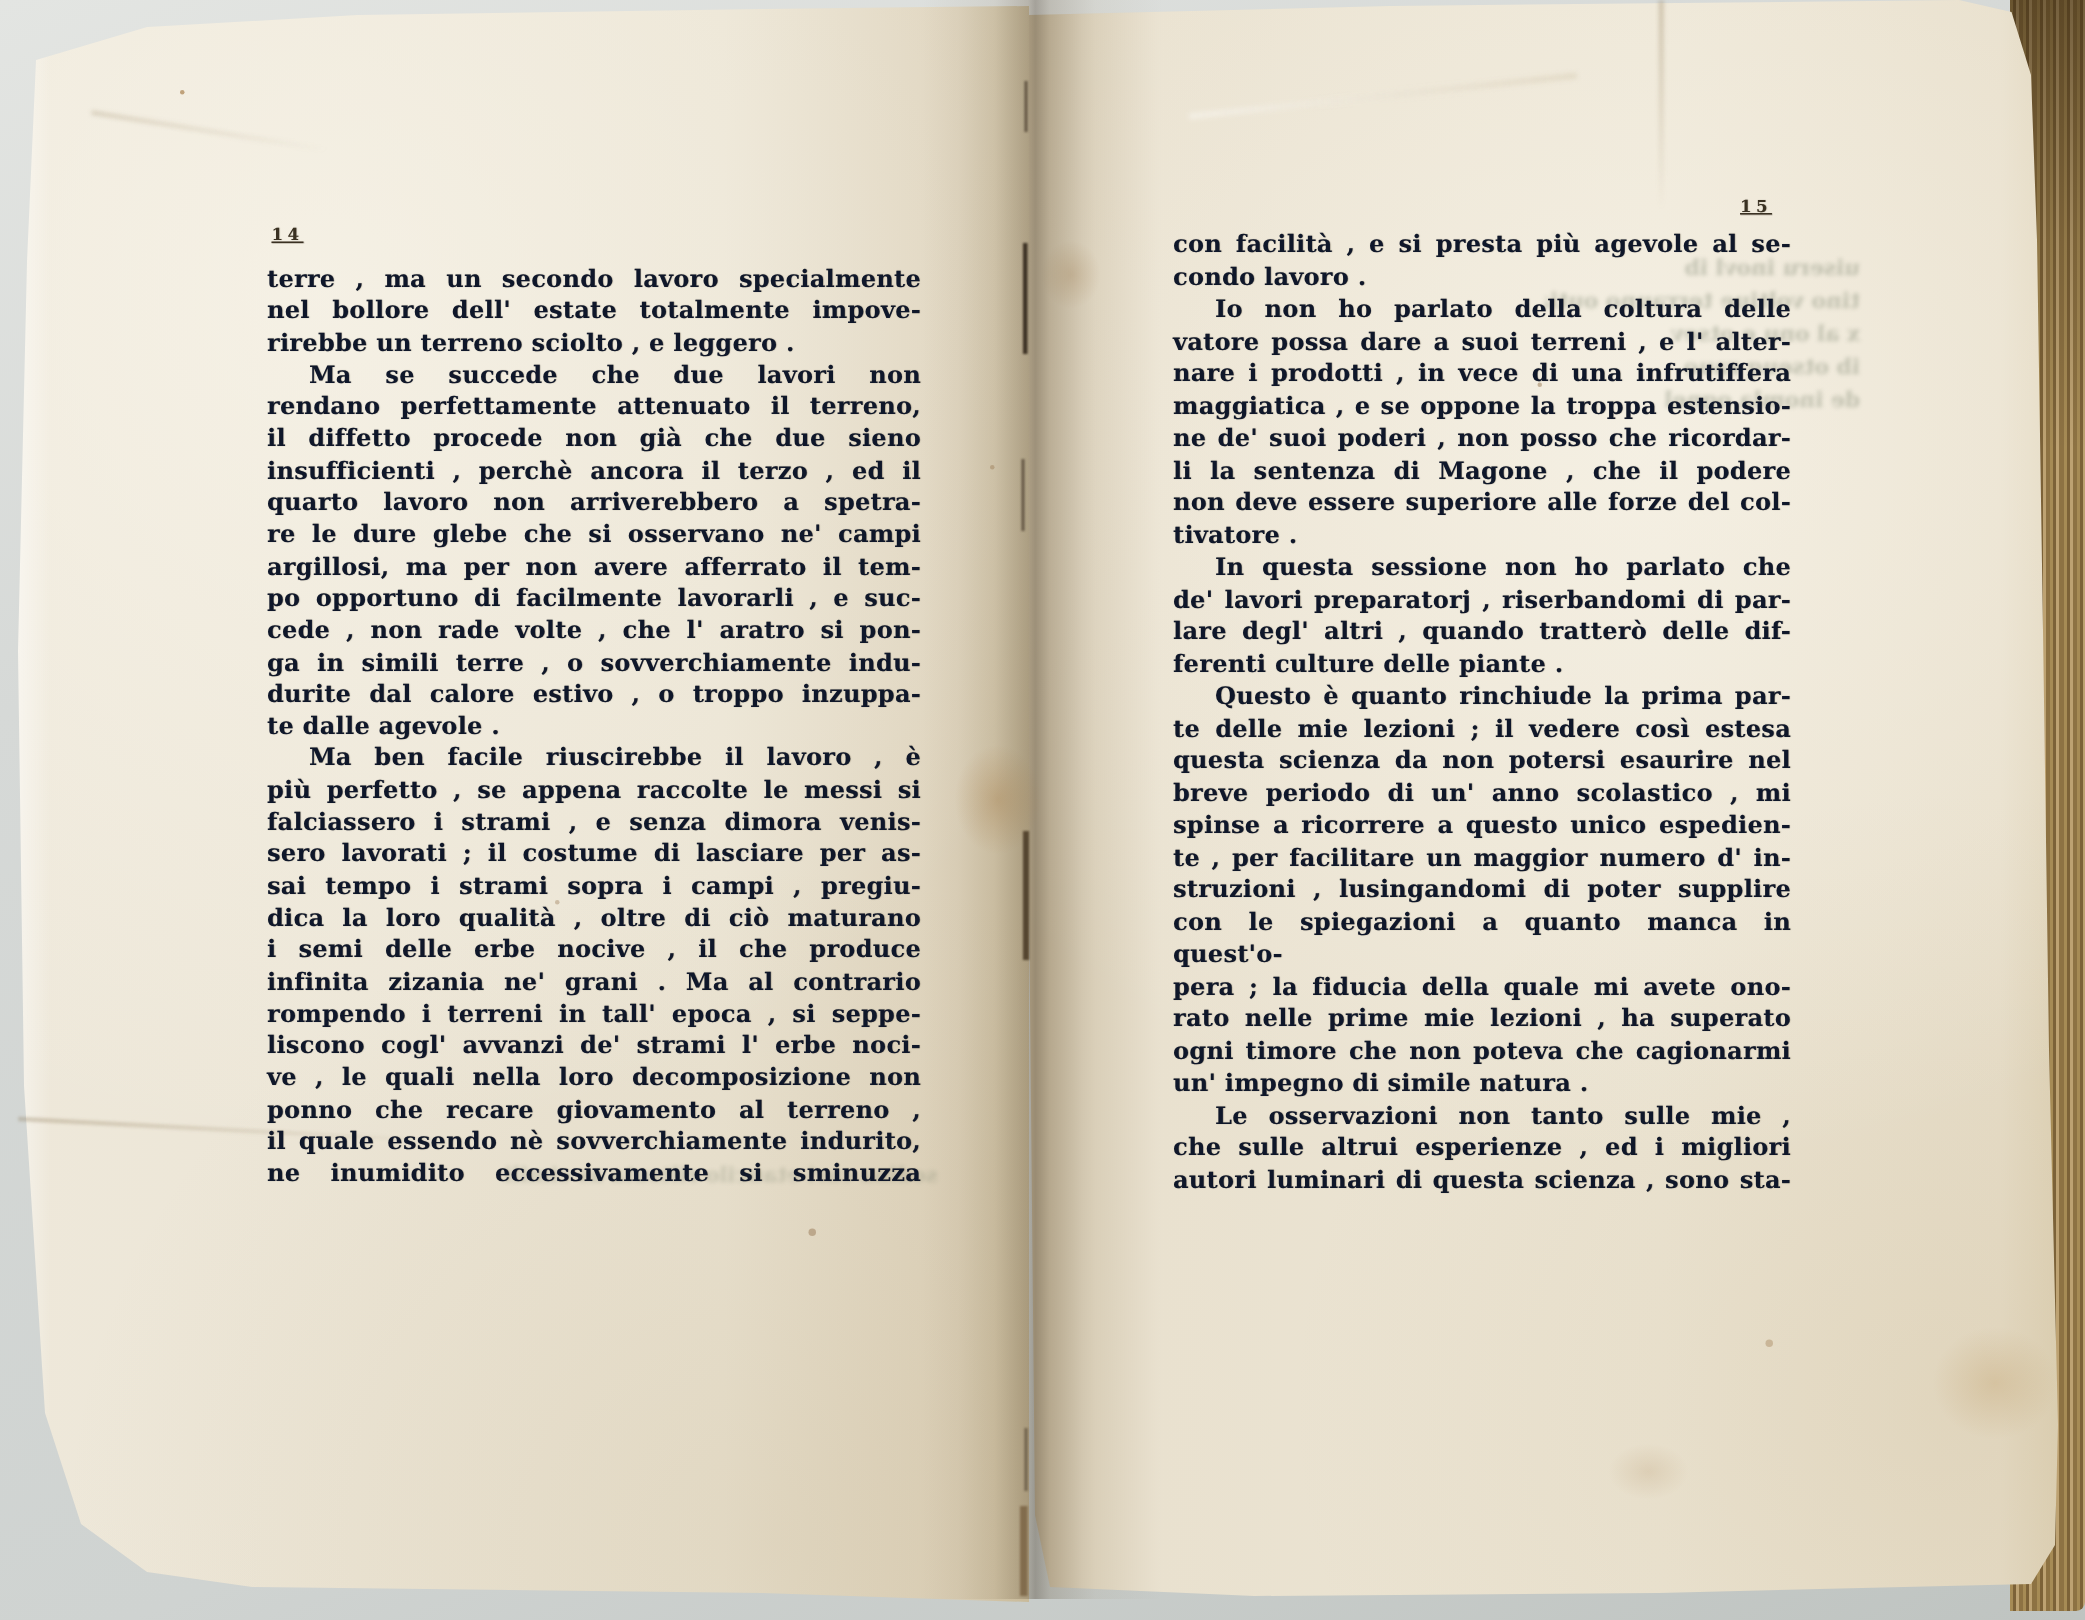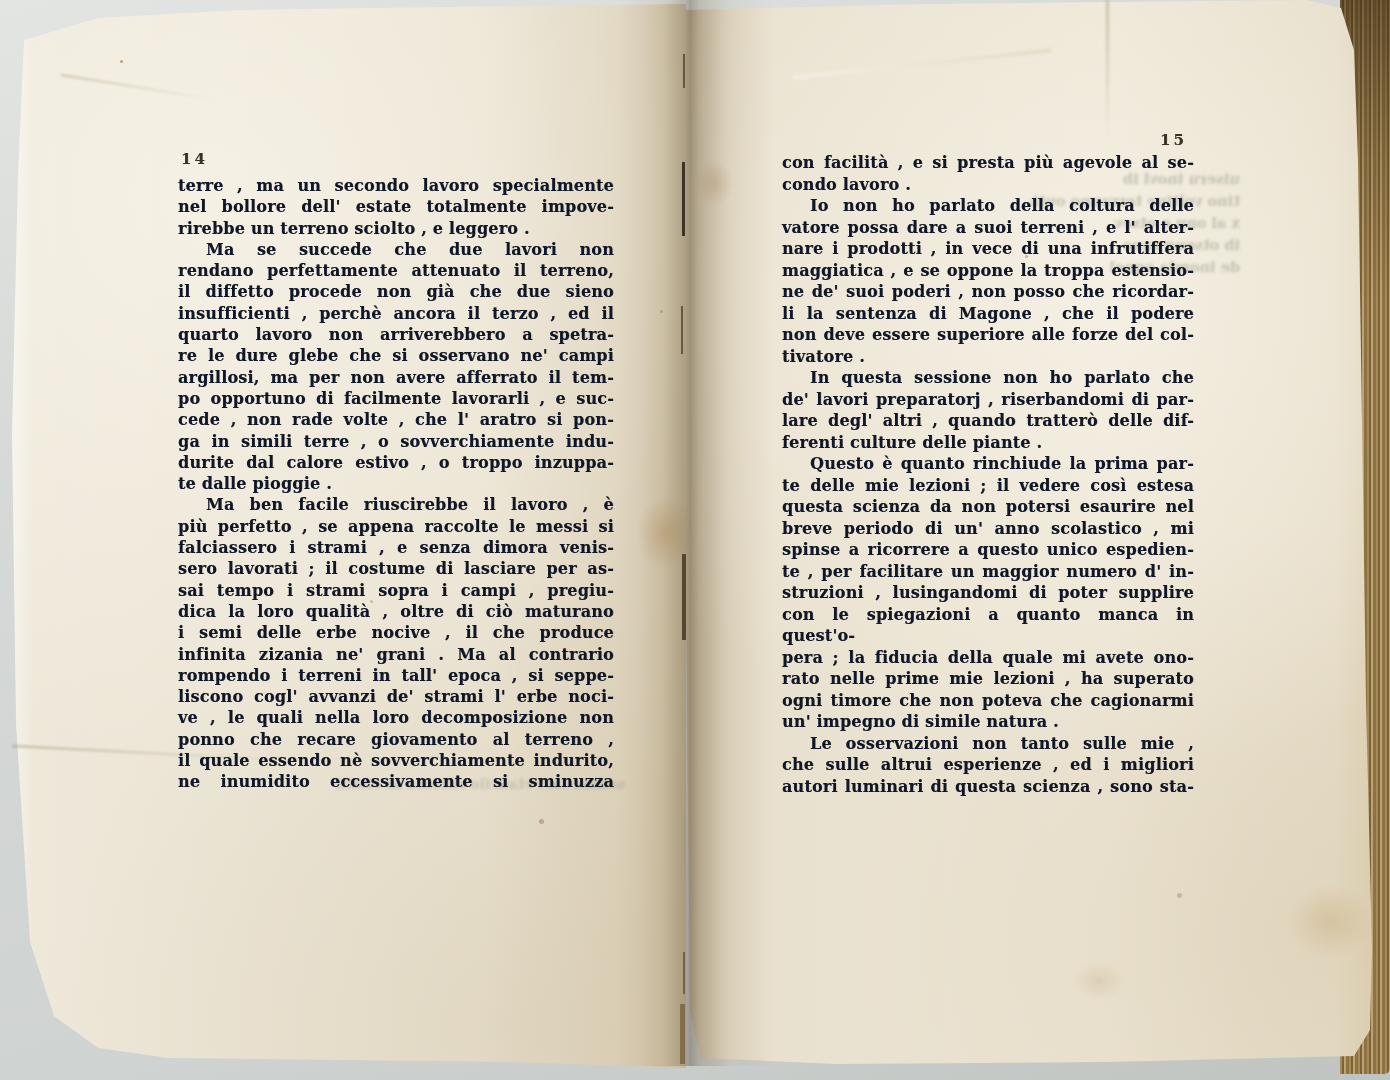--- a/index.html
+++ b/index.html
@@ -71,22 +71,22 @@
 
   
   .page-text{position:absolute;color:#0f172a;font-weight:bold;font-size:16px;
              letter-spacing:.2px;filter:blur(.22px);
              text-shadow:.3px .3px .6px rgba(57,47,32,.55);}
   .text-14{left:178px;top:175px;width:436px;line-height:21.3px;}
   .text-15{left:782px;top:152px;width:412px;line-height:21.5px;}
   .line{text-align:justify;text-align-last:justify;}
   .line.noj{text-align:center;text-align-last:left;}
   .line.ind{text-indent:28px;}
-  .pagenum{position:absolute;color:#3a3122;font-weight:bold;font-size:15px;letter-spacing:3px;
-           filter:blur(.2px);text-shadow:.3px .3px .6px rgba(57,47,32,.5);}
+  .pagenum{position:absolute;color:#3a3122;font-weight:bold;font-size:11px;letter-spacing:3px;
+           filter:blur(.2px);text-shadow:.3px .3px .6px rgba(57,47,32,.5);text-decoration:underline;}
   .pn-14{left:181px;top:150px;}
   .pn-15{left:1160px;top:131px;}
 </style>
 </head>
 <body>
 
 <div class="stage">
 
   <div class="fore-edge"></div>
 
@@ -128,21 +128,21 @@
       <div class="line">rendano perfettamente attenuato il terreno,</div>
       <div class="line">il diffetto procede non già che due sieno</div>
       <div class="line">insufficienti , perchè ancora il terzo , ed il</div>
       <div class="line">quarto lavoro non arriverebbero a spetra-</div>
       <div class="line">re le dure glebe che si osservano ne' campi</div>
       <div class="line">argillosi, ma per non avere afferrato il tem-</div>
       <div class="line">po opportuno di facilmente lavorarli , e suc-</div>
       <div class="line">cede , non rade volte , che l' aratro si pon-</div>
       <div class="line">ga in simili terre , o sovverchiamente indu-</div>
       <div class="line">durite dal calore estivo , o troppo inzuppa-</div>
-      <div class="line noj">te dalle pioggie .</div>
+      <div class="line noj">te dalle agevole .</div>
       <div class="line ind">Ma ben facile riuscirebbe il lavoro , è</div>
       <div class="line">più perfetto , se appena raccolte le messi si</div>
       <div class="line">falciassero i strami , e senza dimora venis-</div>
       <div class="line">sero lavorati ; il costume di lasciare per as-</div>
       <div class="line">sai tempo i strami sopra i campi , pregiu-</div>
       <div class="line">dica la loro qualità , oltre di ciò maturano</div>
       <div class="line">i semi delle erbe nocive , il che produce</div>
       <div class="line">infinita zizania ne' grani . Ma al contrario</div>
       <div class="line">rompendo i terreni in tall' epoca , si seppe-</div>
       <div class="line">liscono cogl' avvanzi de' strami l' erbe noci-</div>

